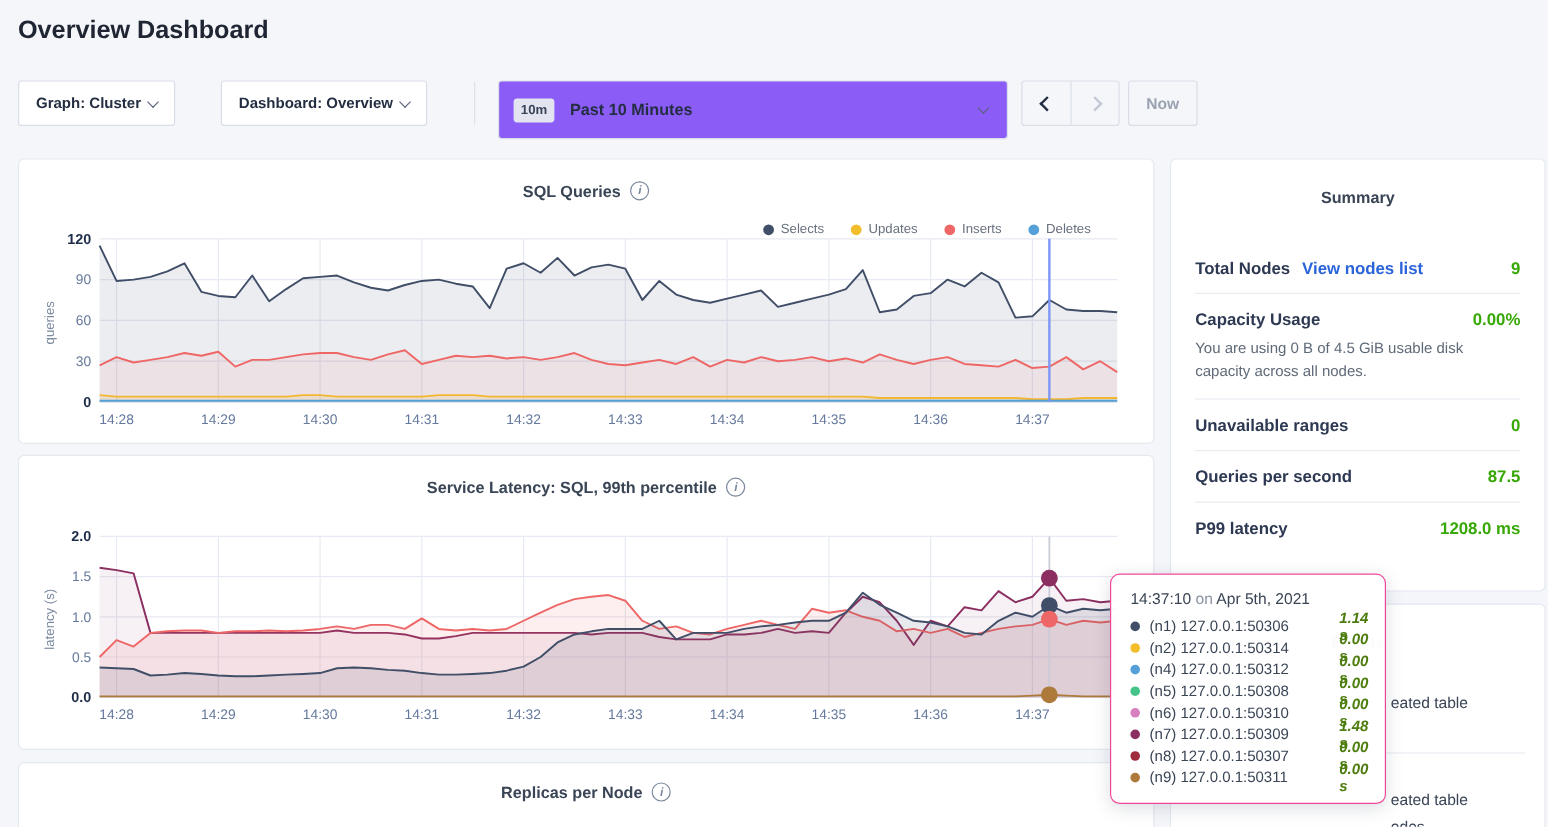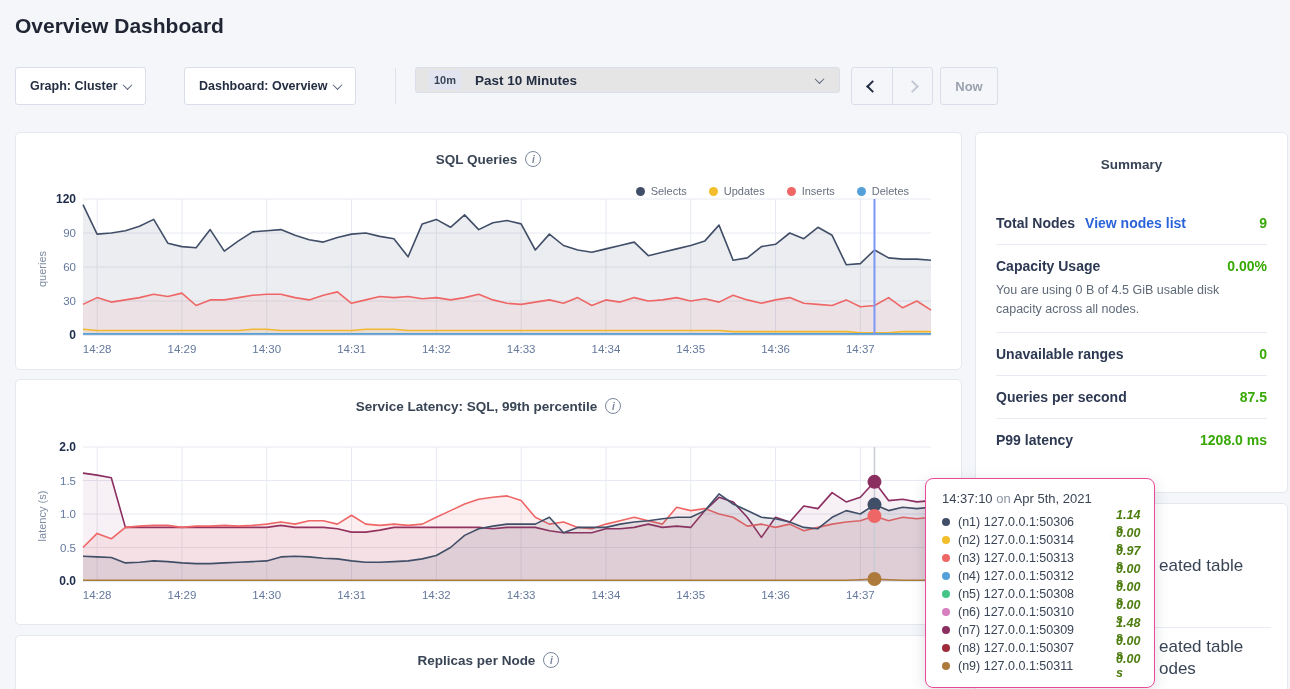--- a/index.html
+++ b/index.html
@@ -20,22 +20,22 @@
     background:#fff; border:1px solid #d9dee8; border-radius:3px;
     display:flex; align-items:center; gap:6px; padding:0 14px;
     font-family:inherit; font-size:12.5px; font-weight:bold; color:#242e42; cursor:pointer;
   }
   .chev{ width:7px; height:7px; border-left:1.8px solid #59637a; border-bottom:1.8px solid #59637a; display:inline-block; }
   .chev-down{ transform:rotate(-45deg) translate(1px,-1px); }
   .chev-left{ width:9px;height:9px; transform:rotate(45deg); border-width:2.6px; border-color:#242e42;}
   .chev-right{ width:9px;height:9px; transform:rotate(225deg); border-width:2.6px; border-color:#c3c9d4;}
   .vdiv{ position:absolute; left:395px; top:68px; width:1px; height:36px; background:#dde2e9;}
   .time-dd{
-    position:absolute; left:415px; top:67px; width:425px; height:26px;
-    background:#e5e5e5; border:1px solid #d9dee8; border-radius:3px;
+    position:absolute; left:415px; top:67px; width:425px; height:49px;
+    background:#8b5cf6; border:1px solid #d9dee8; border-radius:3px;
     display:flex; align-items:center; padding:0 16px 0 12px; gap:13px;
     font-family:inherit; cursor:pointer;
   }
   .time-badge{ background:#e2e5ef; color:#3a4459; font-size:11px; font-weight:bold; padding:4px 6px; border-radius:3px;}
   .time-label{ font-size:13.5px; font-weight:bold; color:#242e42; flex:1; text-align:left;}
   .arrow-group{ position:absolute; left:851px; top:67px; height:38px; display:flex; border:1px solid #d9dee8; border-radius:3px; background:transparent;}
   .arrow-btn{ width:40px; height:36px; background:transparent; border:none; display:flex; align-items:center; justify-content:center; cursor:pointer;}
   .arrow-btn + .arrow-btn{ border-left:1px solid #d9dee8; }
   .now-btn{
     position:absolute; left:940px; top:67px; width:58px; height:38px;
@@ -70,21 +70,21 @@
   .sum-title{ text-align:center; font-size:13.5px; font-weight:bold; color:#394455; margin:10px 0 30px; }
   .sum-section{ padding:13px 0; }
   .sum-section + .sum-section{ border-top:1px solid #e8ebf1; }
   .sum-row{ display:flex; align-items:baseline; font-size:14px; font-weight:bold; }
   .sum-label{ color:#2d3852; }
   .sum-link{ color:#2b63d9; margin-left:10px; cursor:pointer; text-decoration:none; }
   .sum-value{ color:#37a806; margin-left:auto; }
   .sum-desc{ font-size:12.5px; font-weight:normal; color:#5f6a78; line-height:1.5; margin-top:7px; }
   
   .ev-title{ text-align:center; font-size:13.5px; font-weight:bold; color:#394455; margin-top:24px; }
-  .ev-frag{ position:absolute; left:183px; font-size:17px; color:#394455; }
+  .ev-frag{ position:absolute; left:183px; font-size:13px; color:#394455;margin-top:22px; }
   .ev-div{ position:absolute; left:16px; right:16px; top:123px; height:1px; background:#e8ebf1; }
   
   .chart-tooltip{
     position:absolute; left:925px; top:478px; width:230px;
     background:rgba(255,255,255,0.98); border:1px solid #ec4899; border-radius:8px;
     box-shadow:0 3px 14px rgba(60,70,90,0.18);
     padding:12px 12px 12px 16px; z-index:10;
   }
   .tip-head{ font-size:13px; color:#394455; margin-bottom:7px; }
   .tip-head .tip-on{ color:#8a93a3; }
@@ -304,25 +304,20 @@
         <span class="tip-dot" style="background: rgb(65, 78, 104);"></span>
         <span class="tip-label">(n1) 127.0.0.1:50306</span>
         <span class="tip-value">1.14 s</span>
       </div>
       <div class="tip-row">
         <span class="tip-dot" style="background: rgb(242, 190, 44);"></span>
         <span class="tip-label">(n2) 127.0.0.1:50314</span>
         <span class="tip-value">0.00 s</span>
       </div>
       <div class="tip-row">
-        <span class="tip-dot" style="background: rgb(238, 102, 102);"></span>
-        <span class="tip-label">(n3) 127.0.0.1:50313</span>
-        <span class="tip-value">0.97 s</span>
-      </div>
-      <div class="tip-row">
         <span class="tip-dot" style="background: rgb(86, 160, 217);"></span>
         <span class="tip-label">(n4) 127.0.0.1:50312</span>
         <span class="tip-value">0.00 s</span>
       </div>
       <div class="tip-row">
         <span class="tip-dot" style="background: rgb(68, 196, 136);"></span>
         <span class="tip-label">(n5) 127.0.0.1:50308</span>
         <span class="tip-value">0.00 s</span>
       </div>
       <div class="tip-row">

